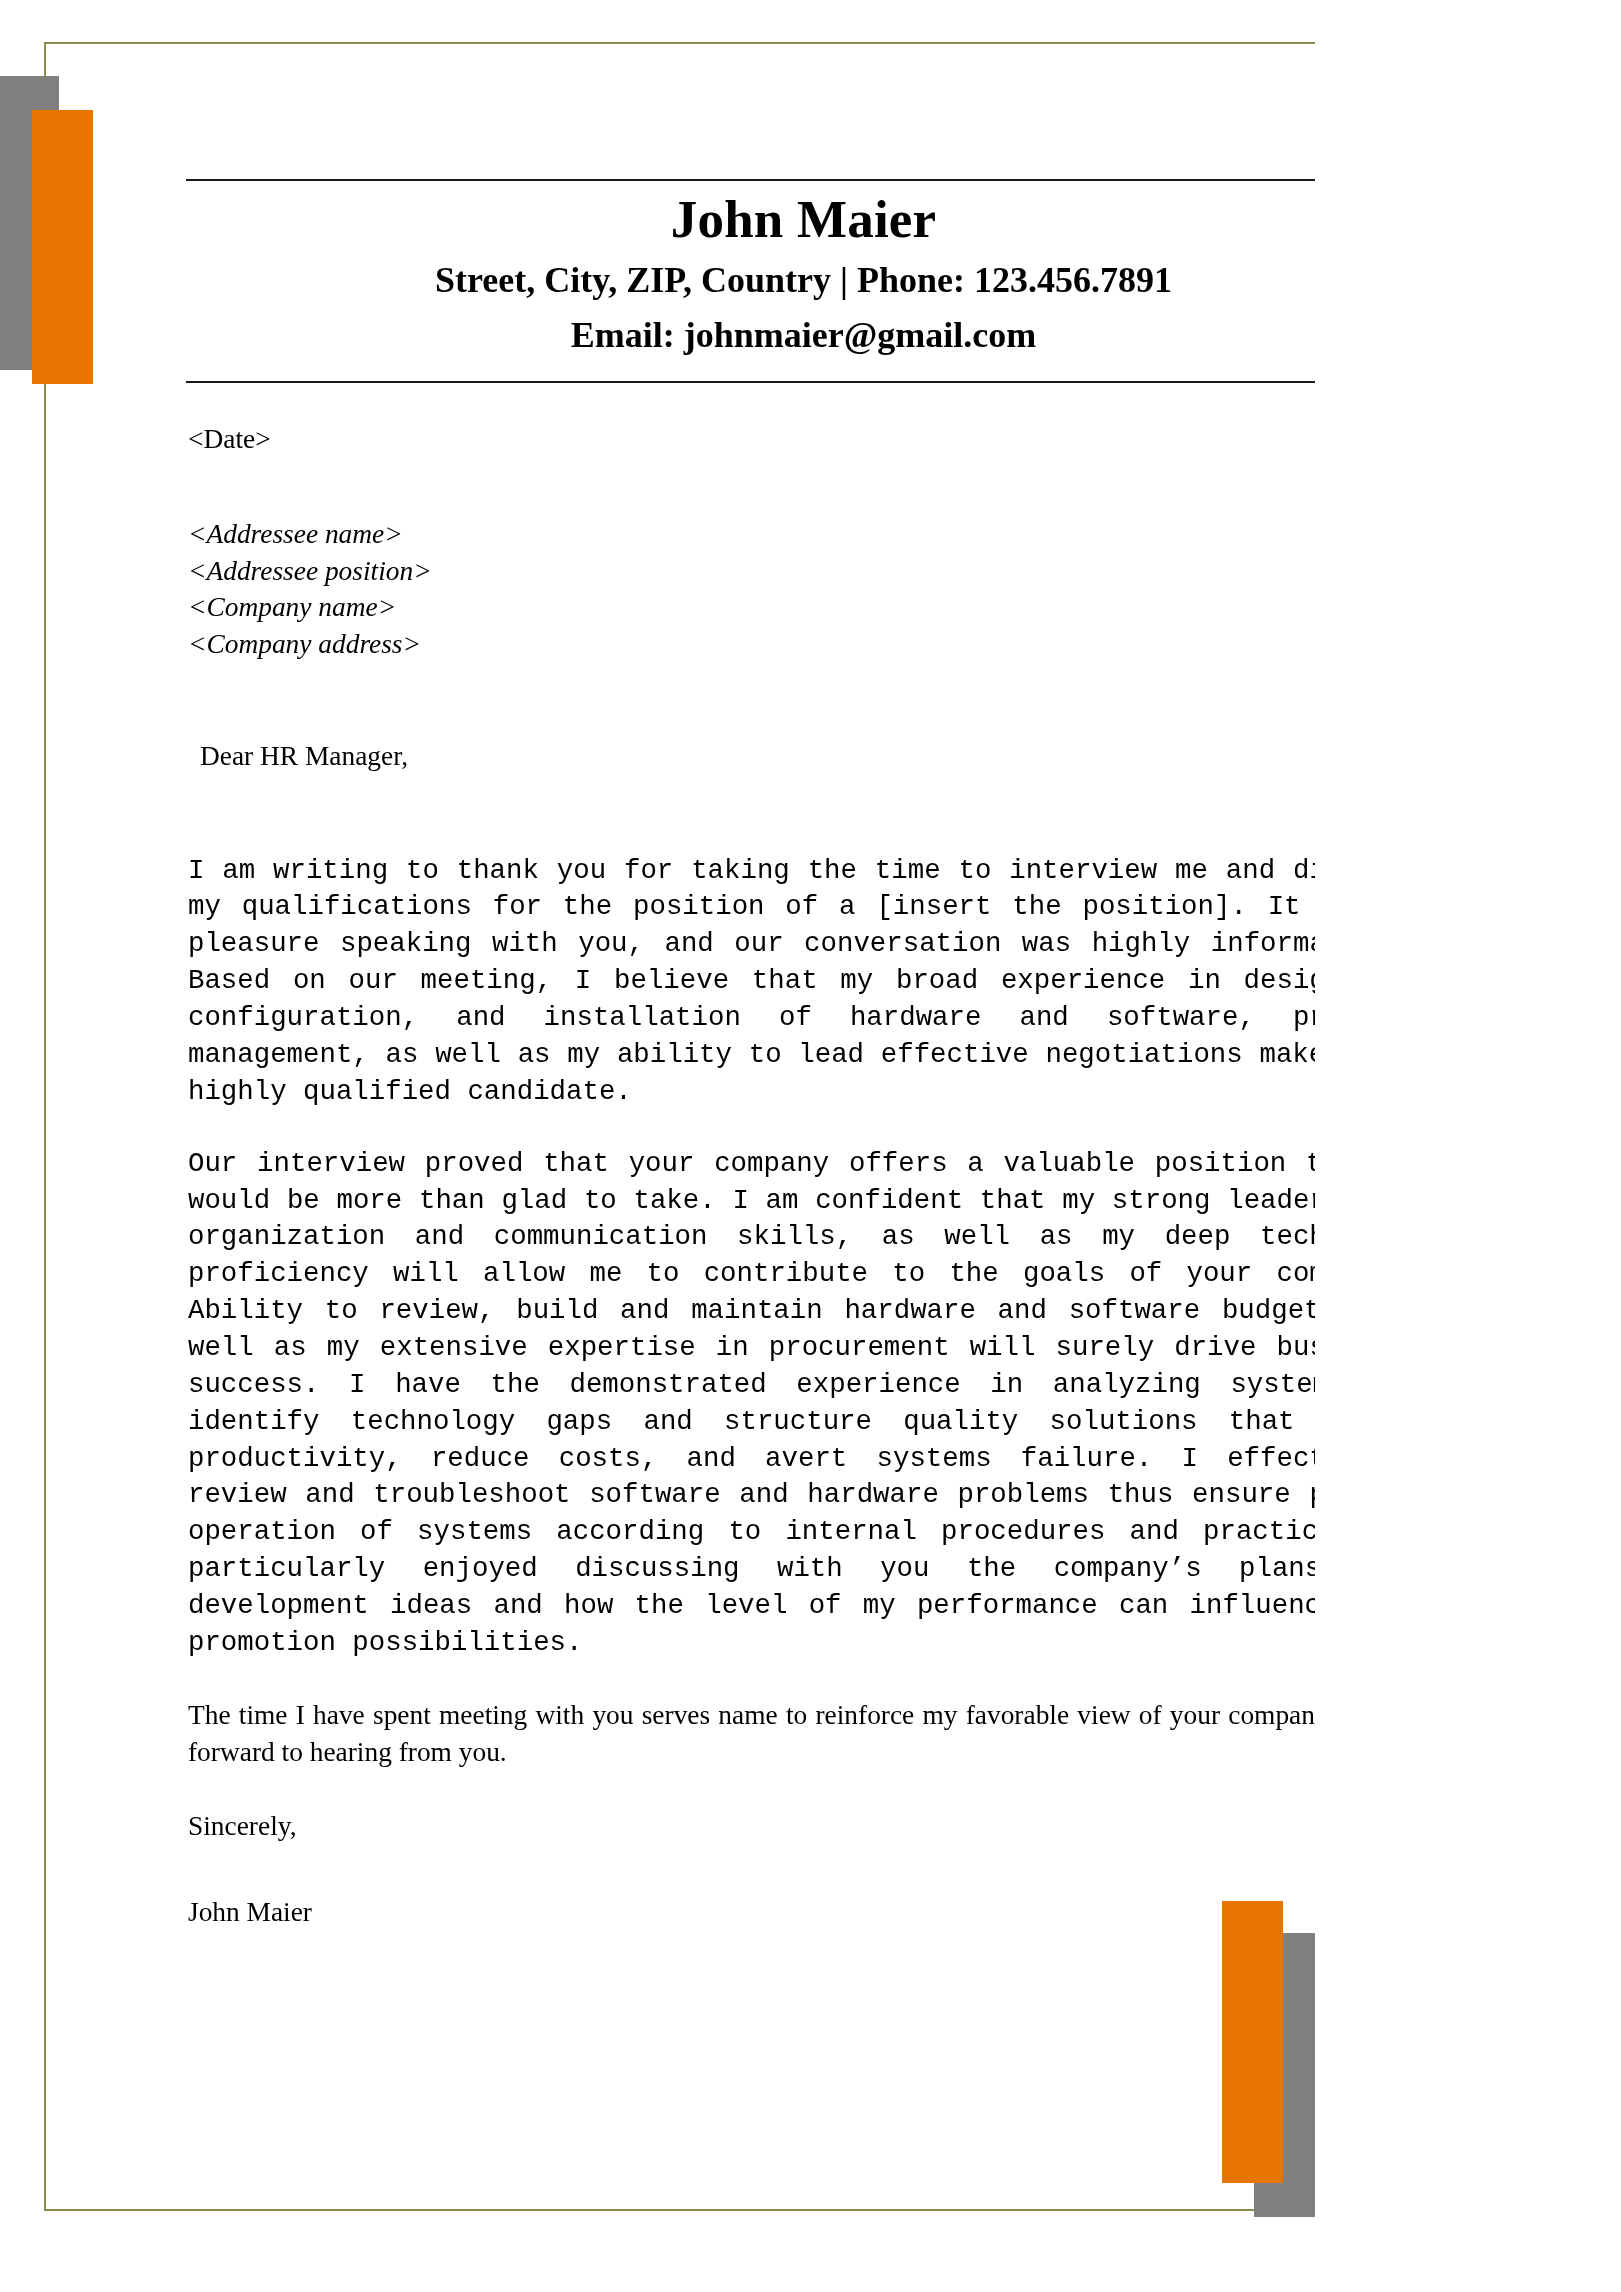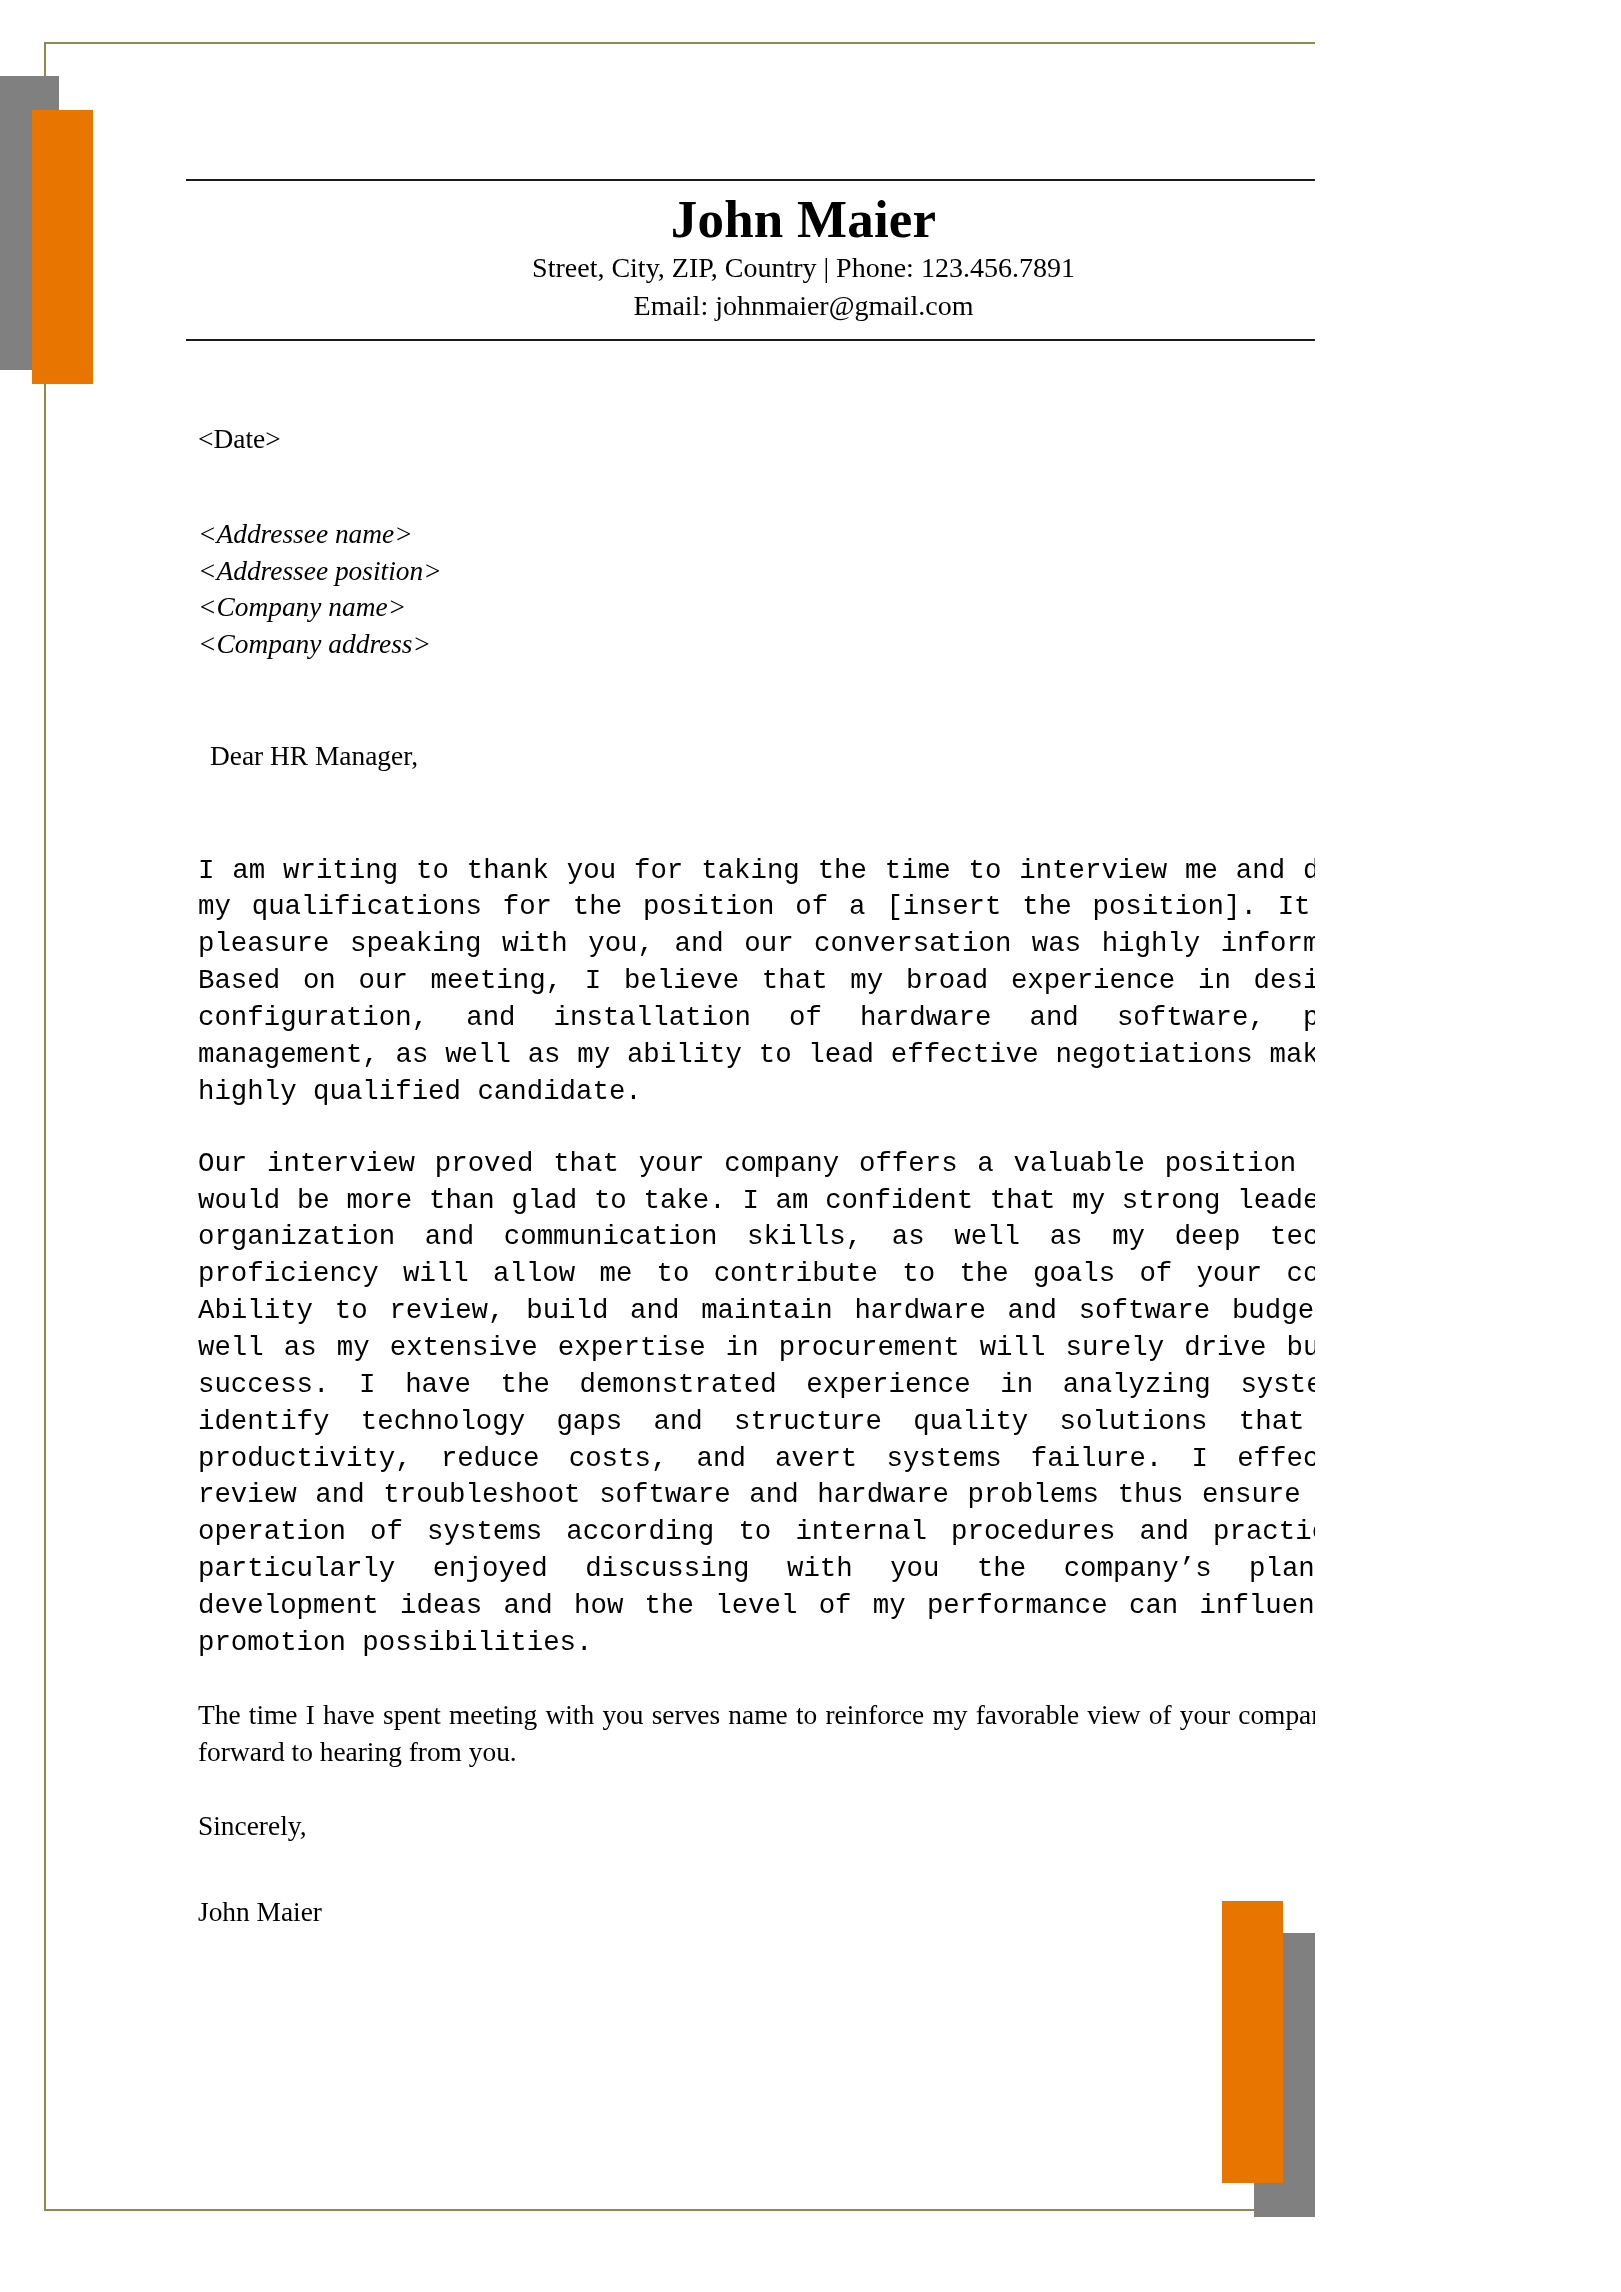--- a/index.html
+++ b/index.html
@@ -90,29 +90,30 @@
 
   .lh-name {
     font-size: 53px;
     font-weight: bold;
     line-height: 1.08;
     letter-spacing: 0.2px;
     margin: 0 0 2px 0;
   }
 
   .lh-line {
-    font-size: 28px;
+    font-size: 36px;
     line-height: 1.28;
-    margin: 2px;
+    margin: 9px;
+    font-weight: bold;
   }
 
   
   .body-area {
     position: absolute;
-    left: 12px;
+    left: 2px;
     top: 421px;
     width: 1220px;
     font-size: 27.4px;
     line-height: 1.33;
   }
 
   .date-line {
     margin: 0 0 59px 0;
   }
 

